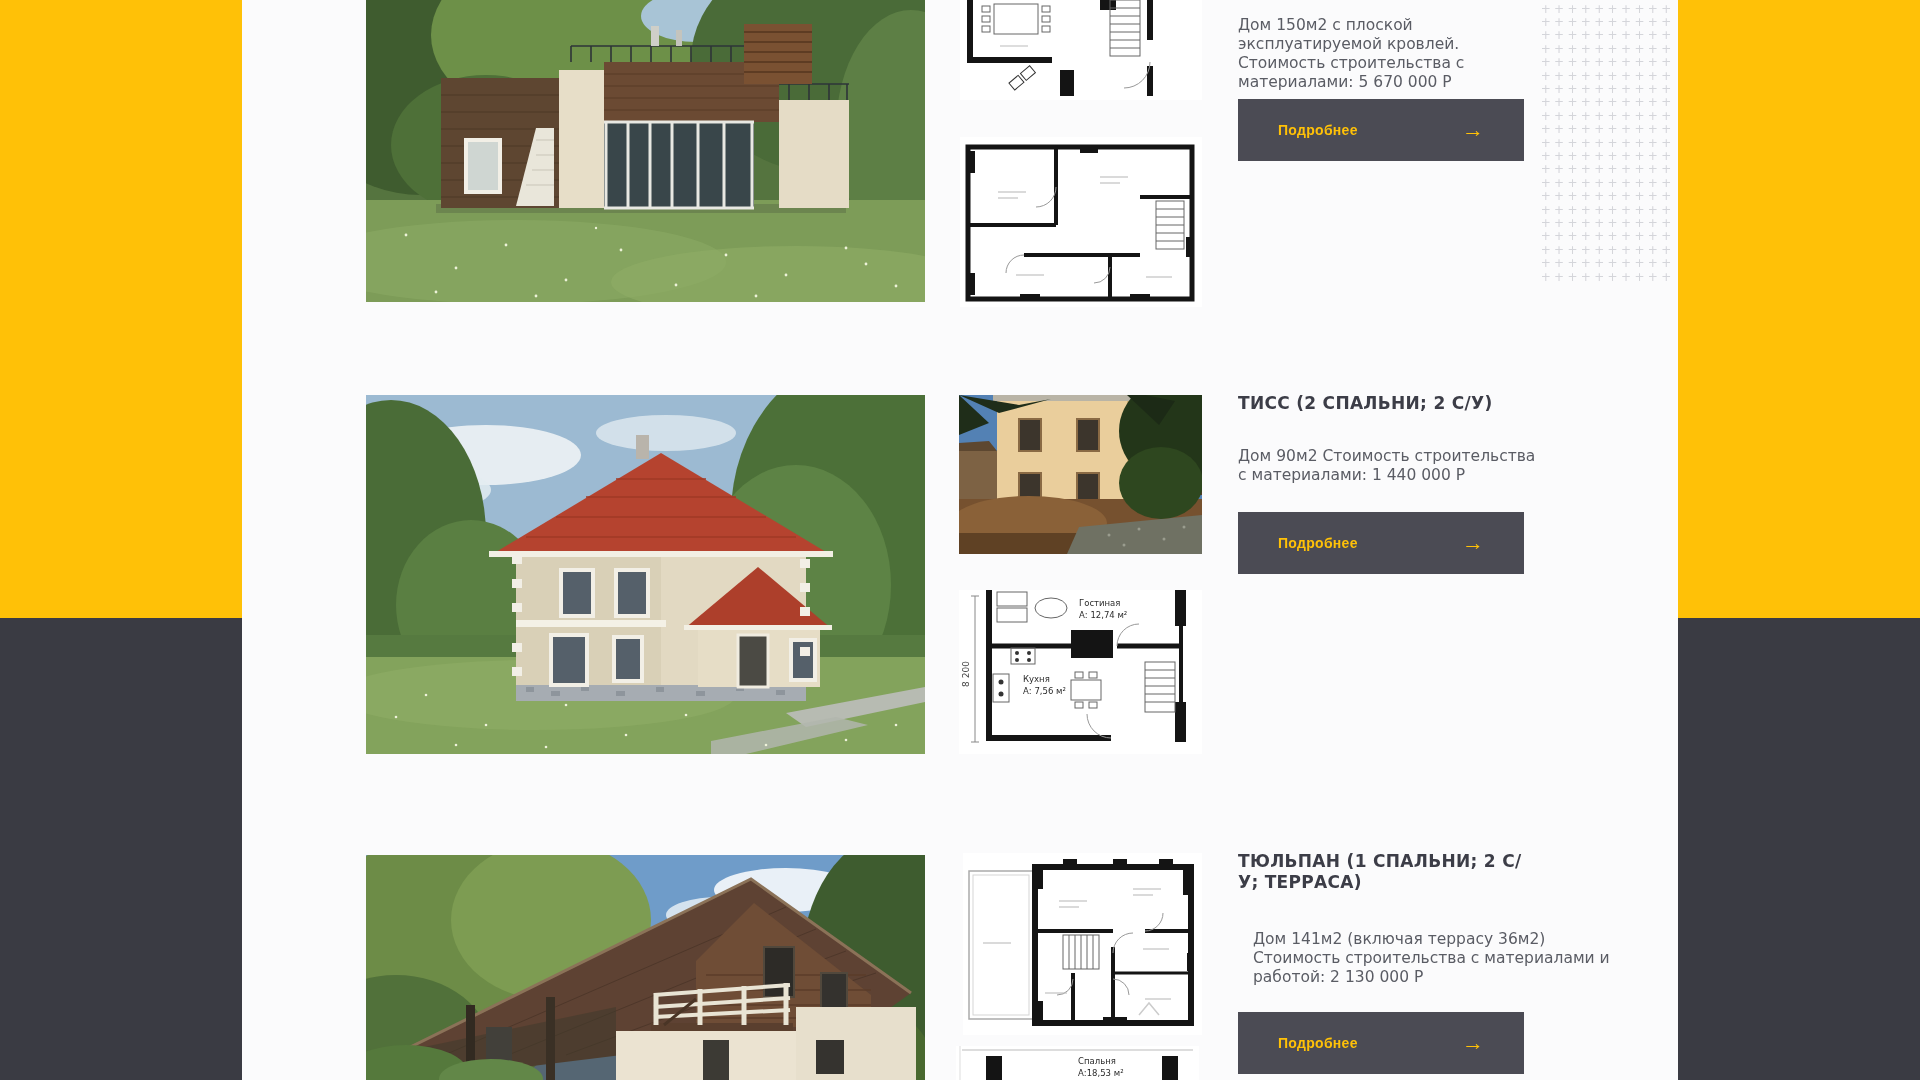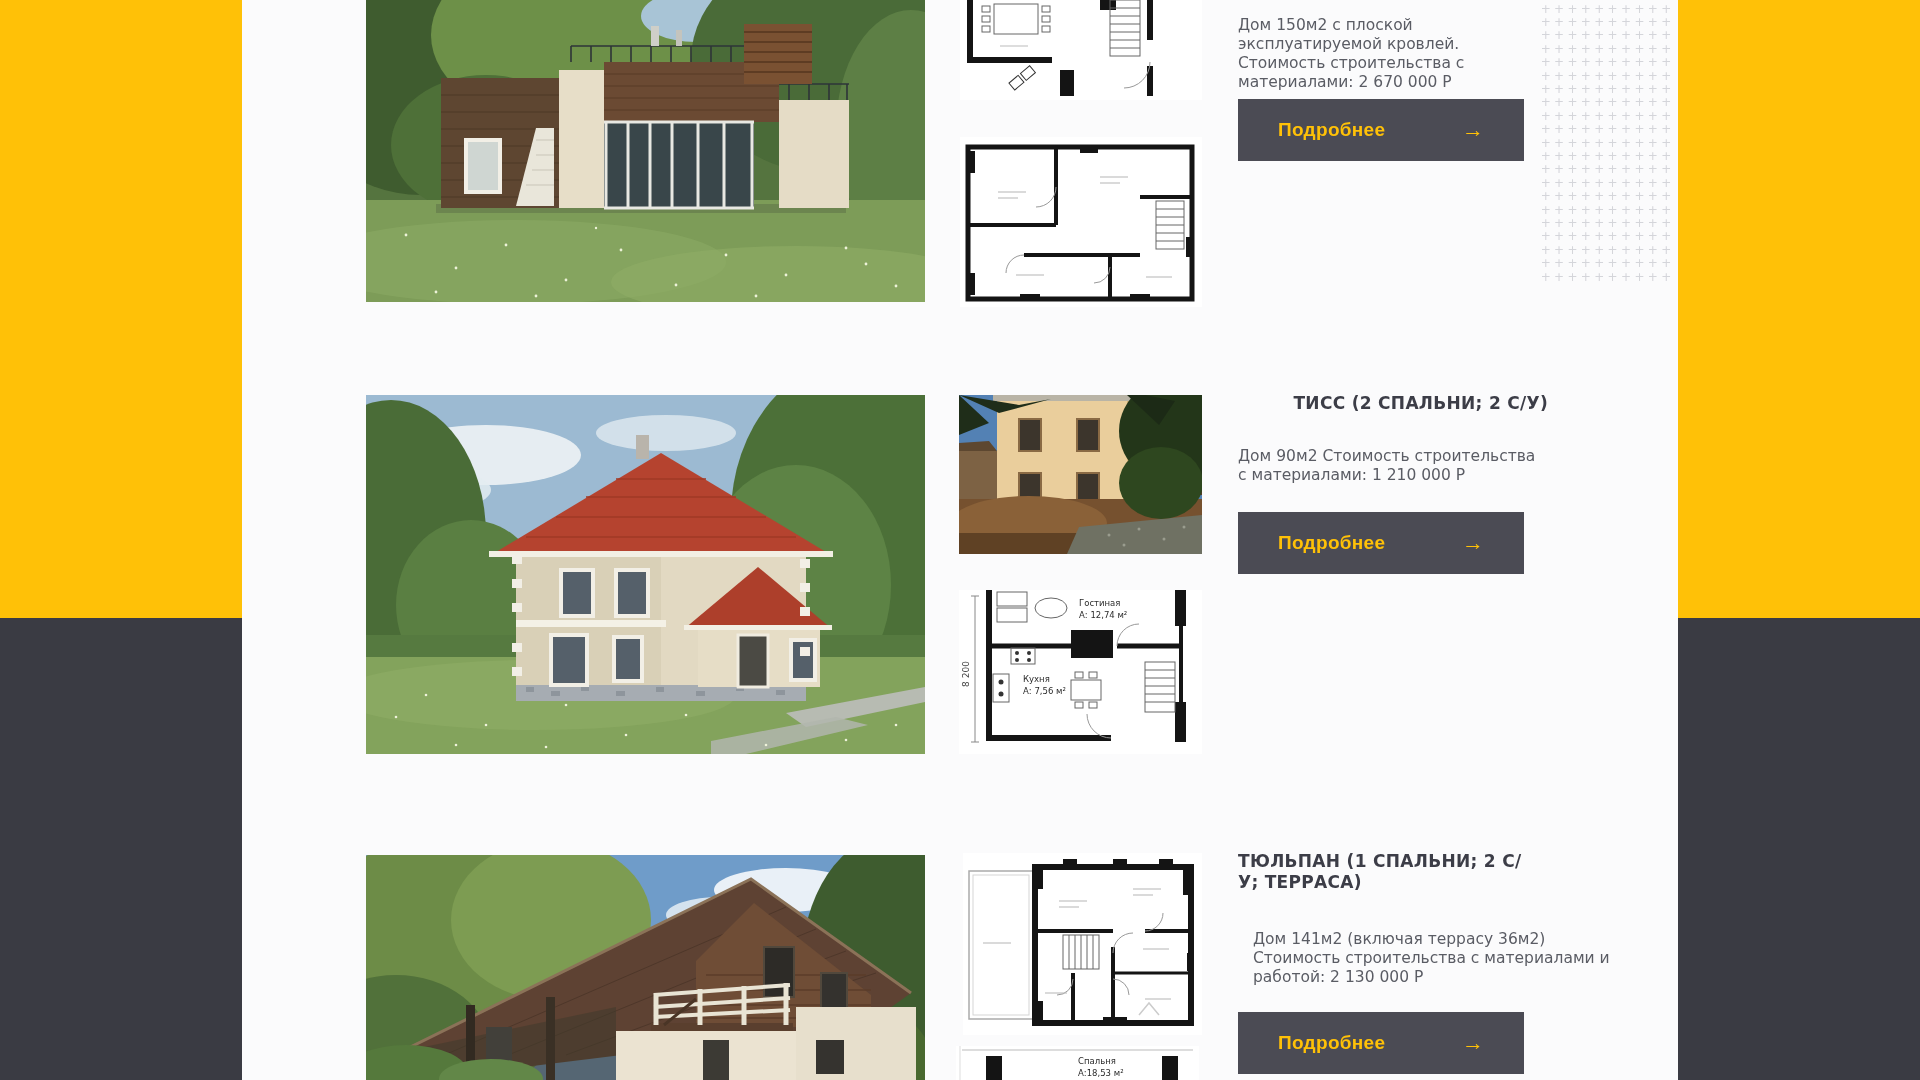--- a/index.html
+++ b/index.html
@@ -18,21 +18,21 @@
   .img-box{position:absolute;overflow:hidden;background:#a21caf;}
   .img-box svg{display:block;}
   
   .card-title{position:absolute;color:#3C3D47;font-weight:bold;font-size:17px;
     line-height:21px;letter-spacing:.3px;}
   .card-text{position:absolute;color:#5A5C64;font-size:15.5px;line-height:19px;}
   
   .btn{position:absolute;width:286px;height:62px;background:#4B4B54;
     display:flex;align-items:center;justify-content:space-between;
     padding:0 40px;box-sizing:border-box;cursor:pointer;border:none;}
-  .btn .btn-label{color:#FFC107;font-weight:bold;font-size:19px;letter-spacing:.3px;}
+  .btn .btn-label{color:#FFC107;font-weight:bold;font-size:14px;letter-spacing:.3px;}
   .btn .btn-arrow{color:#FFC107;font-size:22px;line-height:1;}
   .plan-label{font-size:8.5px;fill:#2b2b2b;font-family:"DejaVu Sans",sans-serif;}
   .plan-dim{font-size:9px;fill:#444;font-family:"DejaVu Sans",sans-serif;}
 </style>
 </head>
 <body>
 
 <div class="stage">
 
   <div class="side-col" style="left:0;width:242px;">
@@ -436,21 +436,21 @@
         <line x1="38" y1="55" x2="66" y2="55"></line>
           <line x1="38" y1="61" x2="58" y2="61"></line>
         <line x1="140" y1="40" x2="168" y2="40"></line>
           <line x1="140" y1="46" x2="160" y2="46"></line>
         <line x1="56" y1="138" x2="84" y2="138"></line>
           <line x1="186" y1="140" x2="212" y2="140"></line>
       </g>
     </svg>
   </div>
 
-  <div class="card-text" style="left:1238px;top:16px;width:300px;">Дом 150м2 с плоской эксплуатируемой кровлей. Стоимость строительства с материалами: 2 670 000 Р</div>
+  <div class="card-text" style="left:1238px;top:16px;width:300px;">Дом 150м2 с плоской эксплуатируемой кровлей. Стоимость строительства с материалами: 5 670 000 Р</div>
 
   <button class="btn" style="left:1238px;top:99px;">
     <span class="btn-label">Подробнее</span>
     <span class="btn-arrow">→</span>
   </button>
 
   <div class="img-box" style="left:366px;top:395px;width:559px;height:359px;background:#9cbad2;">
     <svg width="559" height="359" viewBox="0 0 559 359">
       <rect width="559" height="270" fill="#9cbad2"></rect>
       <ellipse cx="120" cy="60" rx="95" ry="30" fill="#eef3f5" opacity="0.9"></ellipse>
@@ -613,23 +613,23 @@
         <path d="M152,148 A24,24 0 0 1 128,124"></path>
         <path d="M158,56 A22,22 0 0 1 180,34"></path>
       </g>
       <text x="120" y="16" class="plan-label">Гостиная</text>
       <text x="120" y="28" class="plan-label">А: 12,74 м²</text>
       <text x="64" y="92" class="plan-label">Кухня</text>
       <text x="64" y="104" class="plan-label">А: 7,56 м²</text>
     </svg>
   </div>
 
-  <div class="card-title" style="left:1238px;top:393px;width:310px;text-align:right;">ТИСС (2 СПАЛЬНИ; 2 С/У)</div>
-
-  <div class="card-text" style="left:1238px;top:447px;width:300px;">Дом 90м2 Стоимость строительства с материалами: 1 210 000 Р</div>
+  <div class="card-title" style="left:1238px;top:393px;width:310px;">ТИСС (2 СПАЛЬНИ; 2 С/У)</div>
+
+  <div class="card-text" style="left:1238px;top:447px;width:300px;">Дом 90м2 Стоимость строительства с материалами: 1 440 000 Р</div>
 
   <button class="btn" style="left:1238px;top:512px;">
     <span class="btn-label">Подробнее</span>
     <span class="btn-arrow">→</span>
   </button>
 
   <div class="img-box" style="left:366px;top:855px;width:559px;height:225px;background:#6f9cc9;">
     <svg width="559" height="225" viewBox="0 0 559 225">
       <rect width="559" height="120" fill="#6f9cc9"></rect>
       <ellipse cx="420" cy="35" rx="72" ry="22" fill="#ffffff" opacity="0.85"></ellipse>

